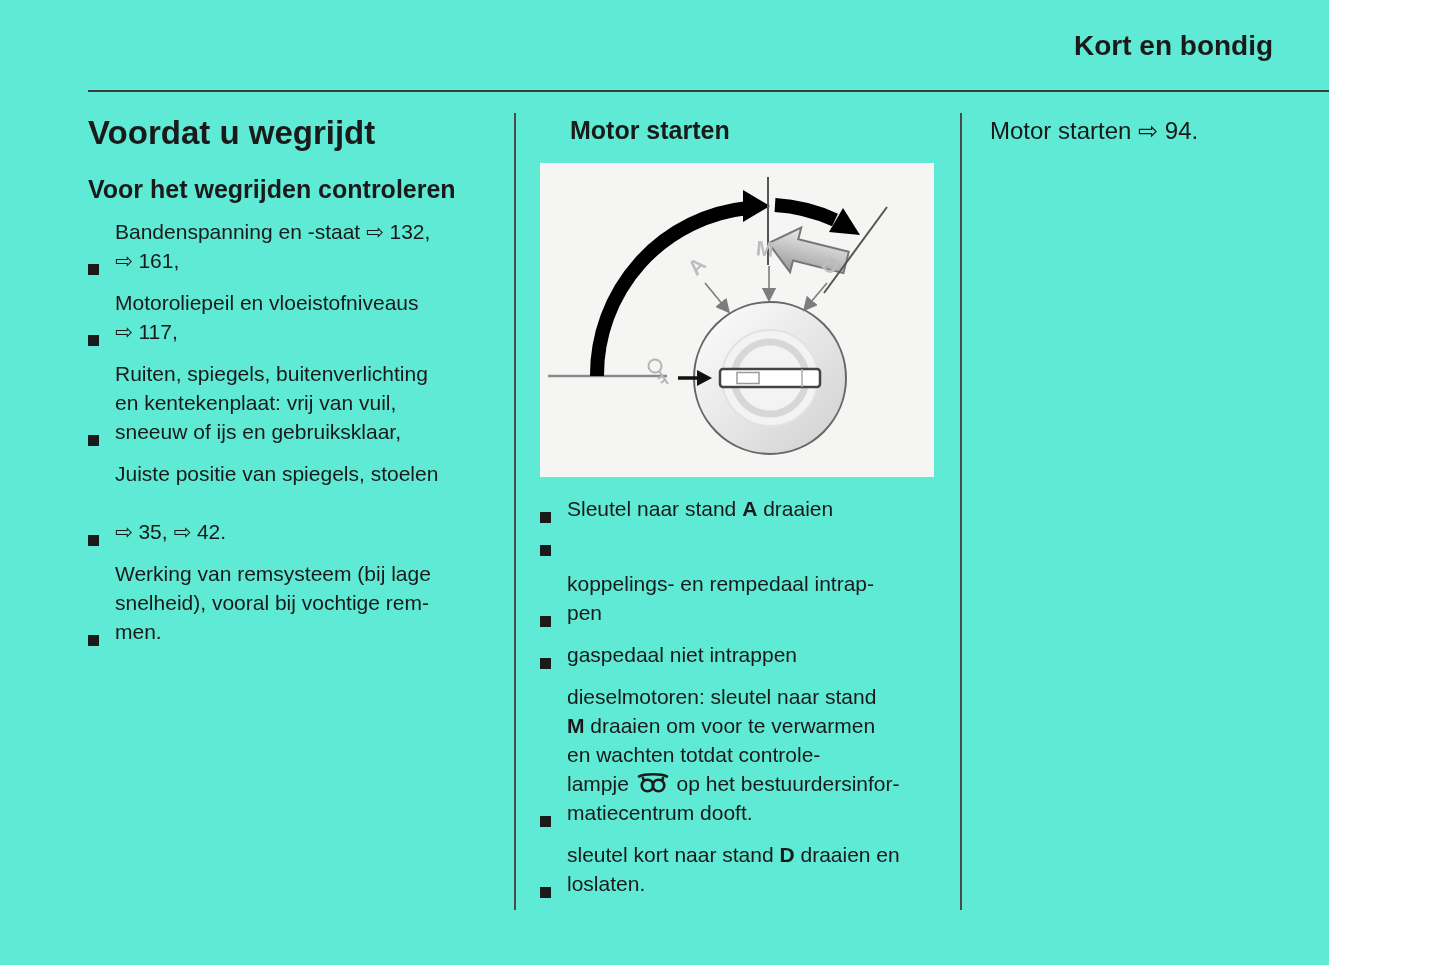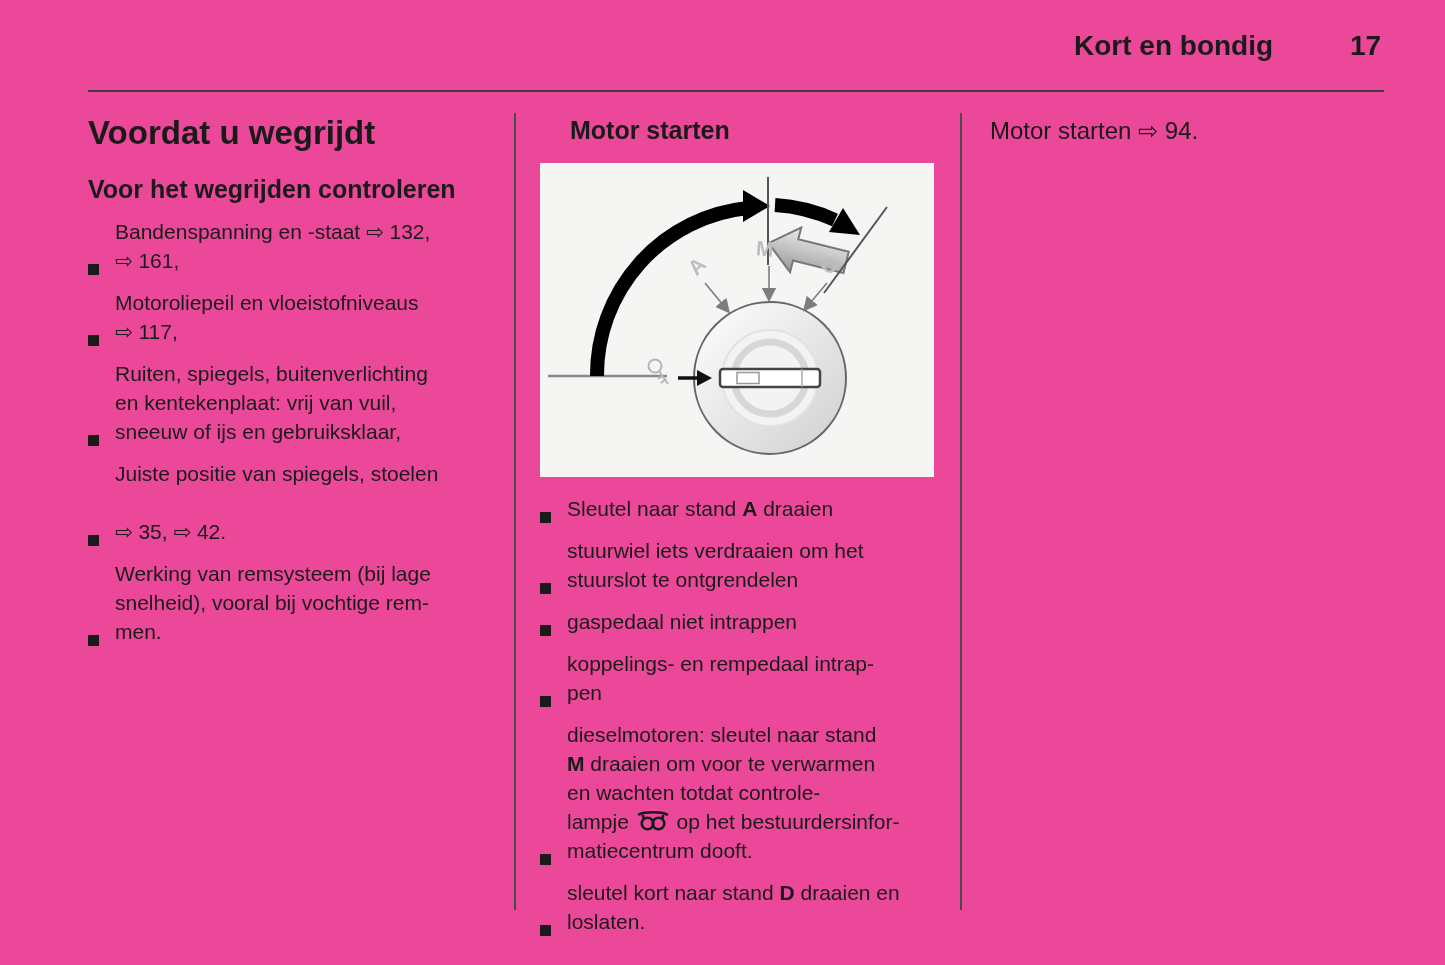--- a/index.html
+++ b/index.html
@@ -1,20 +1,20 @@
 <!DOCTYPE html>
 <html><head>
 <meta charset="utf-8">
 <style>
   html, body { margin: 0; padding: 0; background: #ffffff; }
   #page {
     position: relative;
-    width: 1445px;
+    width: 1329px;
     height: 965px;
-    background: #ec4899;
+    background: #5eead4;
     font-family: "Liberation Sans", "DejaVu Sans", sans-serif;
     color: #1a1a1a;
     overflow: hidden;
   }
   .hdr-title {
     position: absolute; top: 30px; left: 1074px;
     font-size: 28px; font-weight: bold; white-space: nowrap;
   }
   .hdr-page {
     position: absolute; top: 30px; left: 1350px;
@@ -164,29 +164,28 @@
     </svg>
   </div>
 
   <ul class="blist" id="col-mid-list">
       <li>
         <span class="bullet"></span>
         <span class="li-text"><span>Sleutel naar stand </span><b>A</b><span> draaien</span></span>
       </li>
       <li>
         <span class="bullet"></span>
-        <span class="li-text"><span>stuurwiel iets verdraaien om het</span><br><span>stuurslot te ontgrendelen</span></span>
+      </li>
+      <li>
+        <span class="bullet"></span>
+        <span class="li-text"><span>koppelings- en rempedaal intrap-</span><br><span>pen</span></span>
       </li>
       <li>
         <span class="bullet"></span>
         <span class="li-text"><span>gaspedaal niet intrappen</span></span>
-      </li>
-      <li>
-        <span class="bullet"></span>
-        <span class="li-text"><span>koppelings- en rempedaal intrap-</span><br><span>pen</span></span>
       </li>
       <li>
         <span class="bullet"></span>
         <span class="li-text"><span>dieselmotoren: sleutel naar stand</span><br><b>M</b><span> draaien om voor te verwarmen</span><br><span>en wachten totdat controle-</span><br><span>lampje </span>
   <svg class="glowplug-svg" width="32" height="23" viewBox="0 0 32 23">
     <g fill="none" stroke="#1a1a1a" stroke-width="2.6" stroke-linecap="round">
       <path d="M2 4.5 C8 1.5, 24 1.5, 30 4.5"></path>
       <circle cx="10.5" cy="13.5" r="5.8"></circle>
       <circle cx="21.5" cy="13.5" r="5.8"></circle>
       <path d="M6 6 L6.8 8.6 M26 6 L25.2 8.6"></path>

